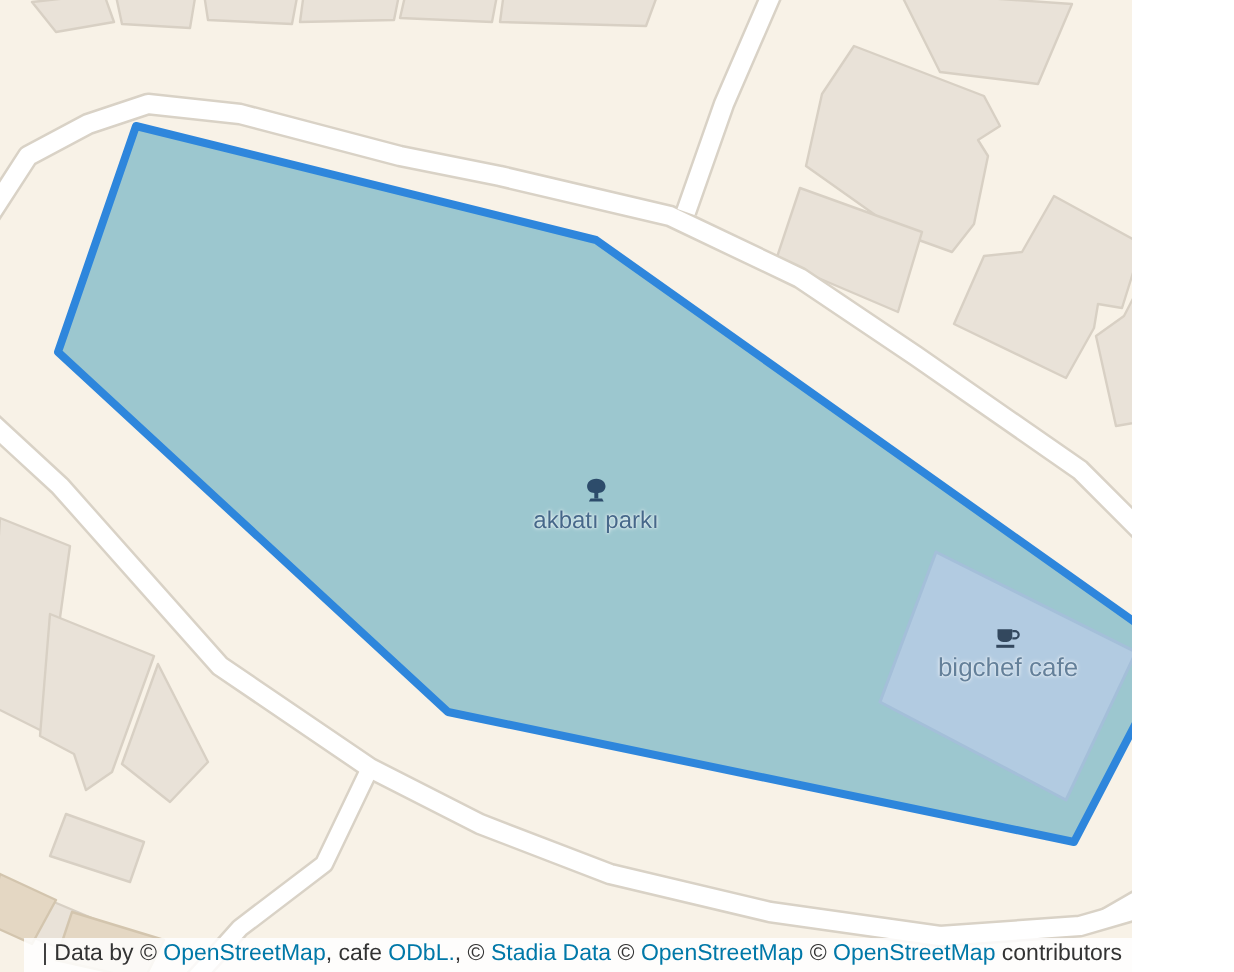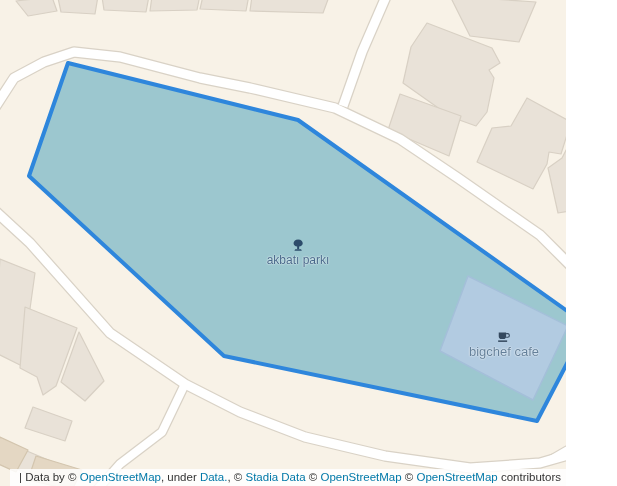--- a/index.html
+++ b/index.html
@@ -71,23 +71,23 @@
     </svg>
 
   <div class="poi" style="left: 298px; top: 239px;">
     <svg width="13" height="13" viewBox="0 0 13 13">
       <path d="M6.5 0.4 C3.4 0.4 1.9 2.3 1.9 4.3 C1.9 6.2 3.6 7.5 5.5 7.5 L5.5 10.2 L7.5 10.2 L7.5 7.5 C9.4 7.5 11.1 6.2 11.1 4.3 C11.1 2.3 9.6 0.4 6.5 0.4 Z" fill="var(--park-icon,#2d4c6b)"></path>
       <path d="M3.6 10.2 L9.4 10.2 L10.2 11.8 L2.8 11.8 Z" fill="var(--park-icon,#2d4c6b)"></path>
     </svg>
     <div class="poi-text park-text">akbatı parkı</div>
   </div>
 
-  <div class="poi" style="left: 504px; top: 331px; text-align: center;">
+  <div class="poi" style="left: 504px; top: 313px; text-align: center;">
     <svg width="14" height="12" viewBox="0 0 14 12">
       <path d="M1.8 1.6 L9.2 1.6 L9.2 5.2 A2.8 2.8 0 0 1 6.4 8 L4.6 8 A2.8 2.8 0 0 1 1.8 5.2 Z" fill="var(--cafe-icon,#33485e)"></path>
       <path d="M9.2 2.6 L10.6 2.6 A1.8 1.8 0 0 1 10.6 6.2 L9.2 6.2" fill="none" stroke="var(--cafe-icon,#33485e)" stroke-width="1.1"></path>
       <rect x="1.2" y="9.4" width="9" height="1.5" fill="var(--cafe-icon,#33485e)"></rect>
     </svg>
     <div class="poi-text cafe-text">bigchef cafe</div>
   </div>
 
-  <div class="attribution"><span> | Data by © </span><a href="#">OpenStreetMap</a><span>, under </span><a href="#">Data.</a><span>, © </span><a href="#">Stadia Data</a><span> © </span><a href="#">OpenStreetMap</a><span> © </span><a href="#">OpenStreetMap</a><span> contributors</span></div>
+  <div class="attribution"><span> | Data by © </span><a href="#">OpenStreetMap</a><span>, cafe </span><a href="#">ODbL.</a><span>, © </span><a href="#">Stadia Data</a><span> © </span><a href="#">OpenStreetMap</a><span> © </span><a href="#">OpenStreetMap</a><span> contributors</span></div>
 </div>
 
 </body></html>

